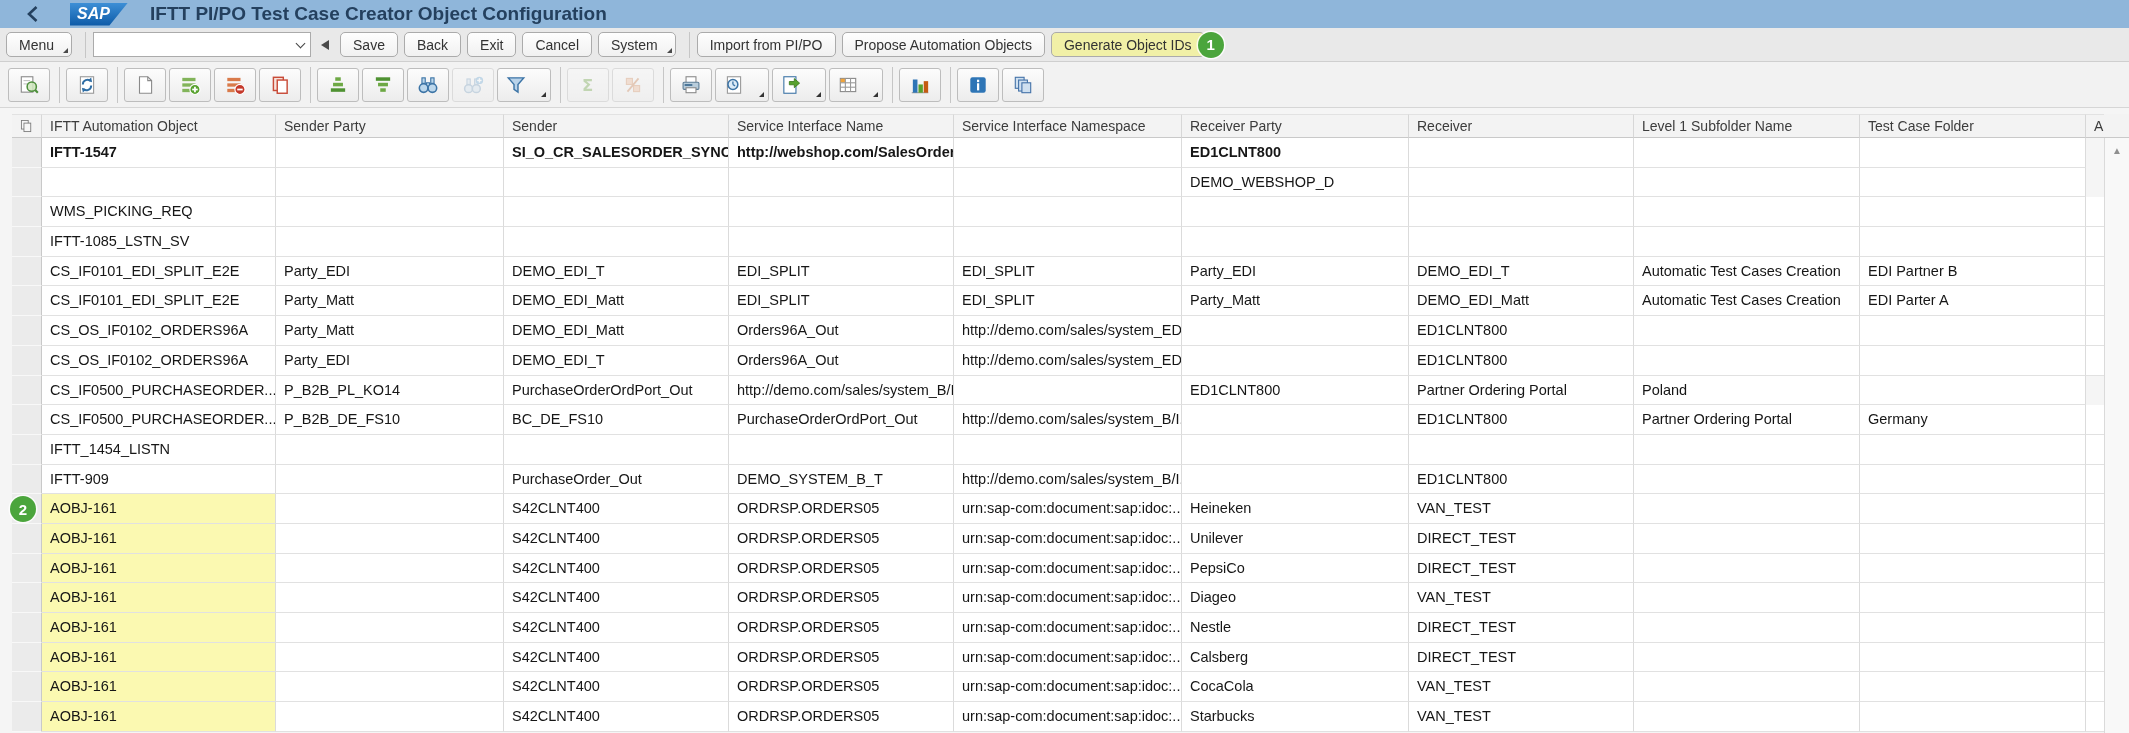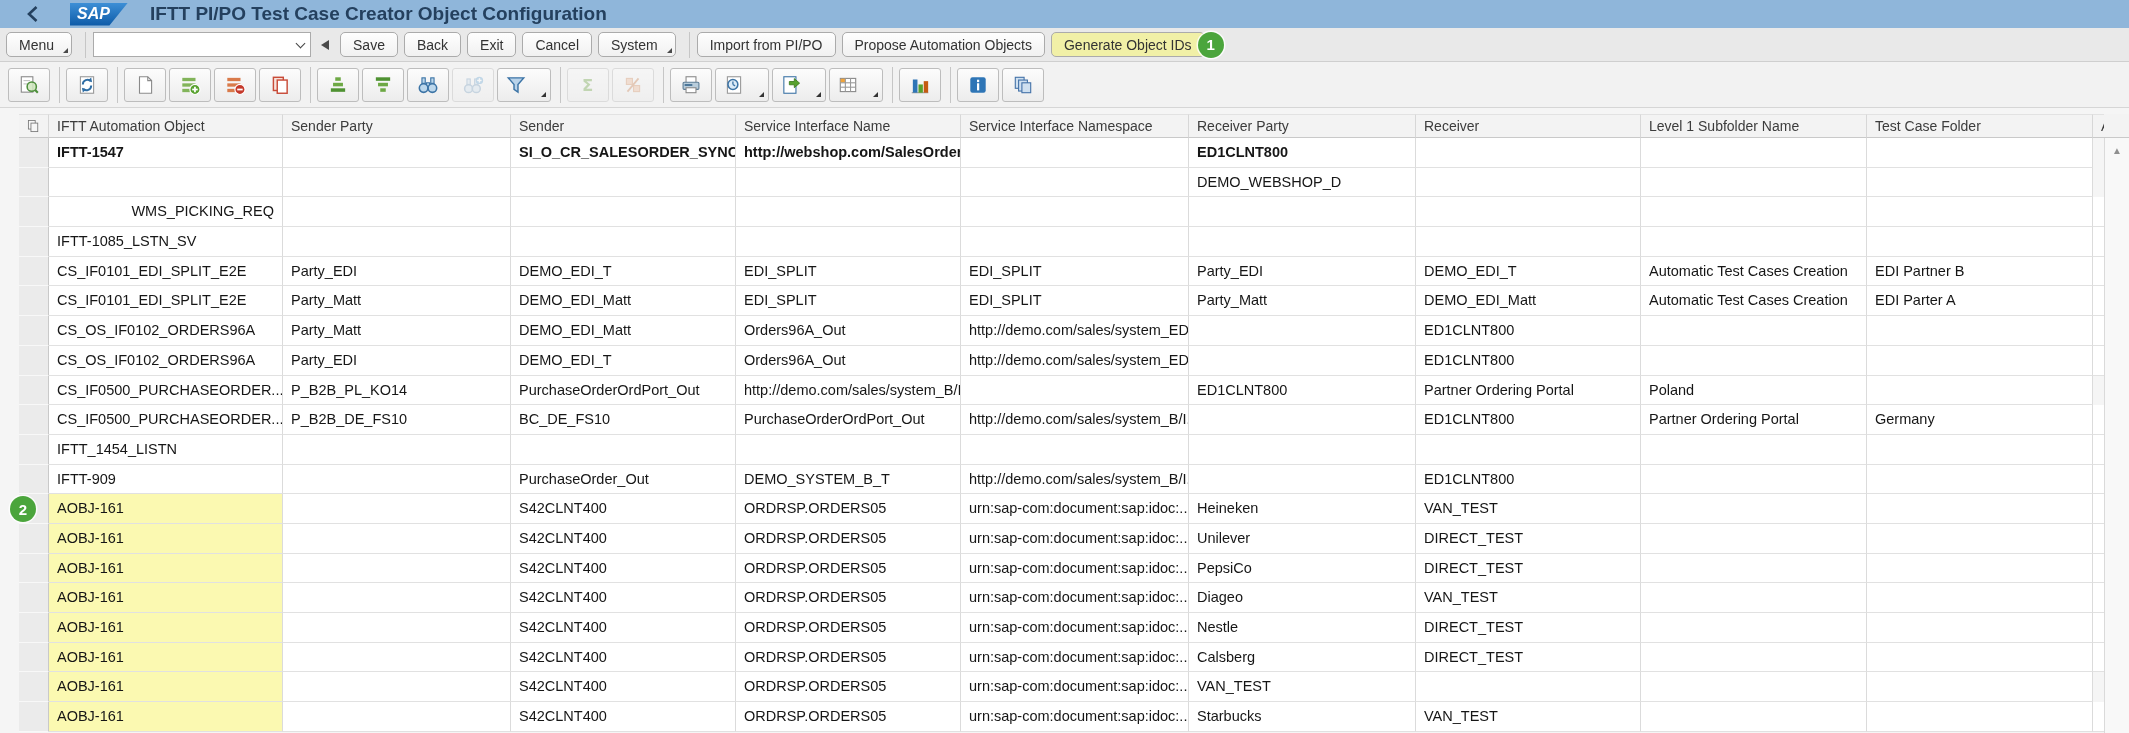--- a/index.html
+++ b/index.html
@@ -38,21 +38,21 @@
   
   .toolbar{height:46px;background:#F2F2F2;border-bottom:1px solid #D6D6D6;display:flex;align-items:center;padding-left:8px}
   .tb-btn{width:42px;height:34px;border:1px solid #BDBDBD;border-radius:3px;background:linear-gradient(#FCFCFC,#ECECEC);
           display:flex;align-items:center;justify-content:center;margin-right:3px;position:relative;cursor:pointer}
   .tb-btn.has-caret{width:54px;justify-content:flex-start;padding-left:7px}
   .tb-caret{position:absolute;right:4px;bottom:4px;width:0;height:0;border-bottom:5px solid #333;border-left:5px solid transparent}
   .tb-btn.disabled{opacity:.42;cursor:default}
   .tb-sep{width:1px;height:36px;background:#C6C6C6;margin:0 6px}
 
   
-  .grid{position:absolute;left:19px;top:114px;width:2096px}
+  .grid{position:absolute;left:12px;top:114px;width:2096px}
   .grid-row{display:grid}
   .cell{white-space:nowrap;overflow:hidden;padding:0 8px}
   .g-header .cell{height:24px;line-height:23px;background:#F3F3F3;color:#3C3C3C;font-size:14px;
                   border-right:1px solid #D7D7D7;border-bottom:1px solid #C9C9C9;border-top:1px solid #E2E2E2}
   .g-header .h-sel{display:flex;align-items:center;justify-content:center;padding:0}
   .g-body{height:29.7px}
   .b-cell{height:29.7px;line-height:29px;background:#fff;color:#161616;font-size:14.5px;
           border-right:1px solid #DBDBDB;border-bottom:1px solid #E1E1E1}
   .b-cell.hl{background:var(--hl-yellow)}
   .sel{background:#EBEBEB;border-right:1px solid #C9C9C9;border-bottom:1px solid #F8F8F8;cursor:pointer}
@@ -327,21 +327,21 @@
       <div class="cell b-cell"></div>
       <div class="cell b-cell"></div>
       <div class="cell b-cell"></div>
       <div class="cell b-cell"></div>
       <div class="cell b-cell"></div>
       <div class="cell b-cell">DEMO_WEBSHOP_D</div>
       <div class="cell b-cell"></div>
       <div class="cell b-cell"></div>
       <div class="cell b-cell"></div>
     </div>
-    <div class="grid-row g-body" style="grid-template-columns: 30px 234px 228px 225px 225px 228px 227px 225px 226px 226px 22px; text-align: right;">
+    <div class="grid-row g-body" style="grid-template-columns: 30px 234px 228px 225px 225px 228px 227px 225px 226px 226px 22px;">
       <div class="cell sel"></div>
       <div class="cell b-cell">WMS_PICKING_REQ</div>
       <div class="cell b-cell"></div>
       <div class="cell b-cell"></div>
       <div class="cell b-cell"></div>
       <div class="cell b-cell"></div>
       <div class="cell b-cell"></div>
       <div class="cell b-cell"></div>
       <div class="cell b-cell"></div>
       <div class="cell b-cell"></div>
@@ -541,20 +541,21 @@
       <div class="cell b-cell"></div>
       <div class="cell b-cell"></div>
     </div>
     <div class="grid-row g-body" style="grid-template-columns: 30px 234px 228px 225px 225px 228px 227px 225px 226px 226px 22px;">
       <div class="cell sel"></div>
       <div class="cell b-cell hl">AOBJ-161</div>
       <div class="cell b-cell"></div>
       <div class="cell b-cell">S42CLNT400</div>
       <div class="cell b-cell">ORDRSP.ORDERS05</div>
       <div class="cell b-cell">urn:sap-com:document:sap:idoc:...</div>
+      <div class="cell b-cell">CocaCola</div>
       <div class="cell b-cell">VAN_TEST</div>
       <div class="cell b-cell"></div>
       <div class="cell b-cell"></div>
       <div class="cell b-cell"></div>
     </div>
     <div class="grid-row g-body" style="grid-template-columns: 30px 234px 228px 225px 225px 228px 227px 225px 226px 226px 22px;">
       <div class="cell sel"></div>
       <div class="cell b-cell hl">AOBJ-161</div>
       <div class="cell b-cell"></div>
       <div class="cell b-cell">S42CLNT400</div>

